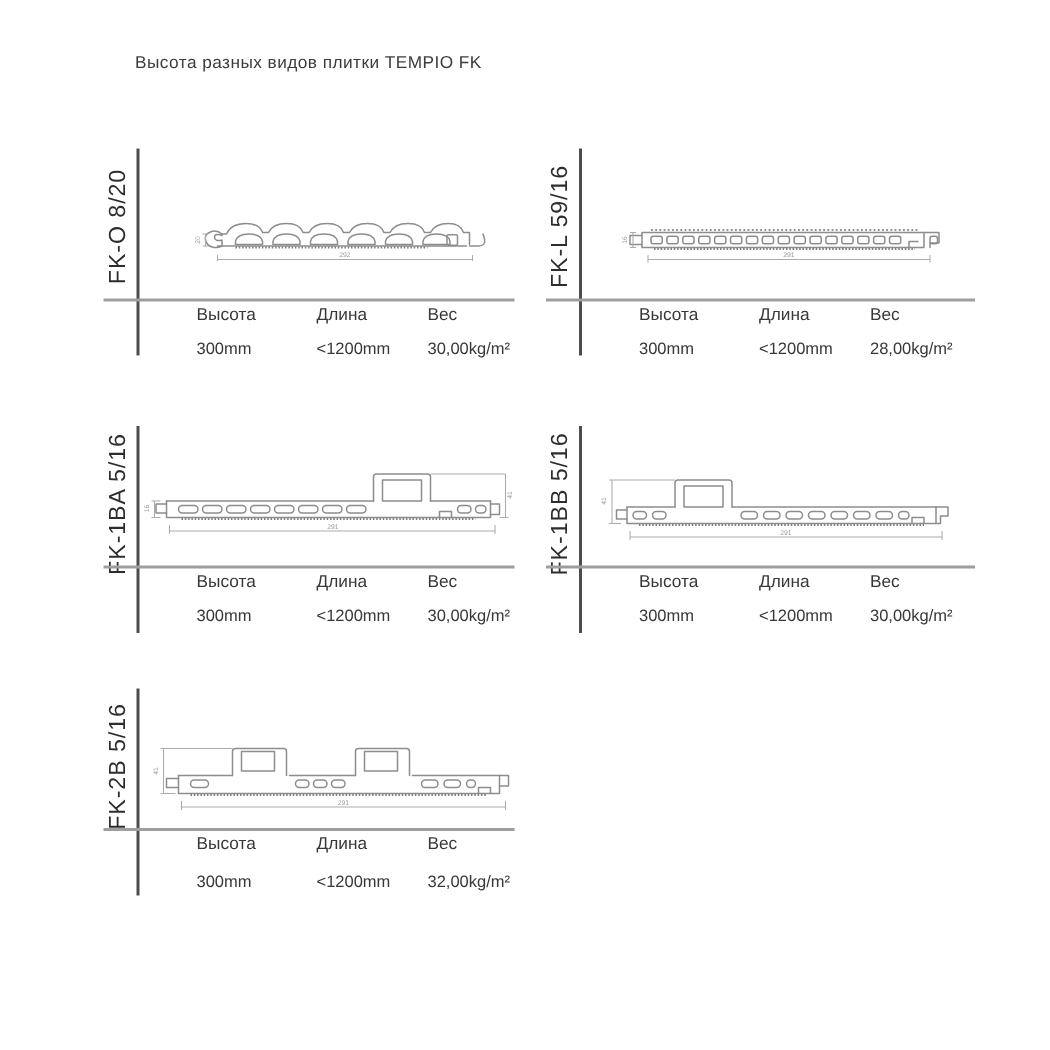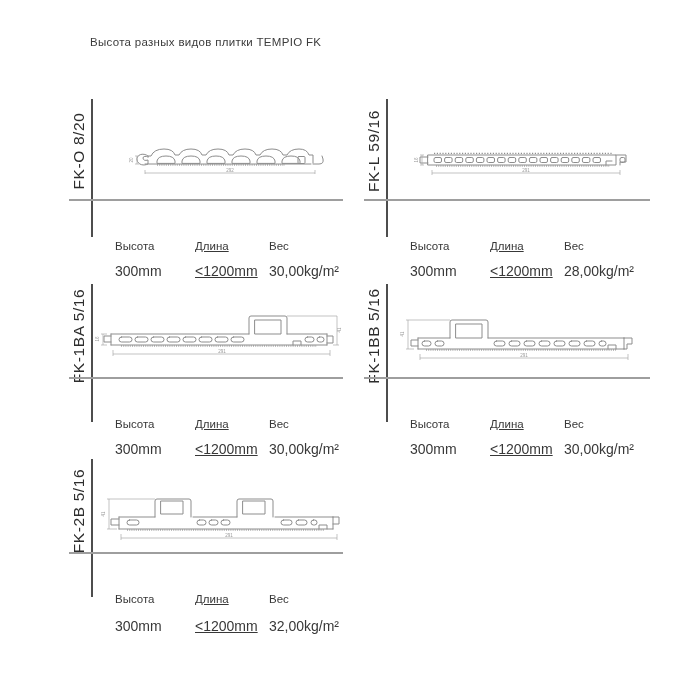--- a/index.html
+++ b/index.html
@@ -13,25 +13,25 @@
   .section{position:absolute;}
   .sec-left{width:310px;height:150px;}
   .sec-right{width:320px;height:150px;}
   .vline{position:absolute;left:56px;top:4px;width:2px;height:138px;background:#4d4d4d;}
   .rotlabel{
     position:absolute;left:-27px;top:41px;width:142px;height:30px;
     transform:rotate(-90deg);display:flex;align-items:center;justify-content:center;
     font-size:15.5px;letter-spacing:.6px;color:#2d2d2d;font-weight:500;white-space:nowrap;
   }
   .hline{position:absolute;left:34px;height:2px;background:#9e9e9e;}
-  .row{position:absolute;left:0;width:100%;height:14px;margin-top:36px;}
+  .row{position:absolute;left:16px;width:100%;height:14px;}
   .cell{position:absolute;white-space:nowrap;}
-  .c1{left:80px;} .c2{left:160px;text-decoration:underline;} .c3{left:234px;text-align:center;}
+  .c1{left:80px;} .c2{left:160px;} .c3{left:234px;text-align:center;}
   .hdr{font-size:11.5px;color:#383838;}
-  .val{font-size:14px;color:#383838;}
+  .val{font-size:11px;color:#383838;}
   .profile{position:absolute;}
   svg{display:block;overflow:visible;}
   .outline{stroke:#8d8d8d;stroke-width:1;fill:none;stroke-linejoin:round;stroke-linecap:round;}
   .hatch{stroke:#7e7e7e;stroke-width:1.2;fill:none;stroke-dasharray:1,1.2;}
   .serr{stroke:#8d8d8d;stroke-width:1.3;fill:none;stroke-dasharray:1.2,1.6;}
   .dim{stroke:#ababab;stroke-width:.7;fill:none;}
   .dimtxt{font-size:4.5px;fill:#9a9a9a;font-family:"Liberation Sans",sans-serif;}
 </style>
 </head>
 <body>

